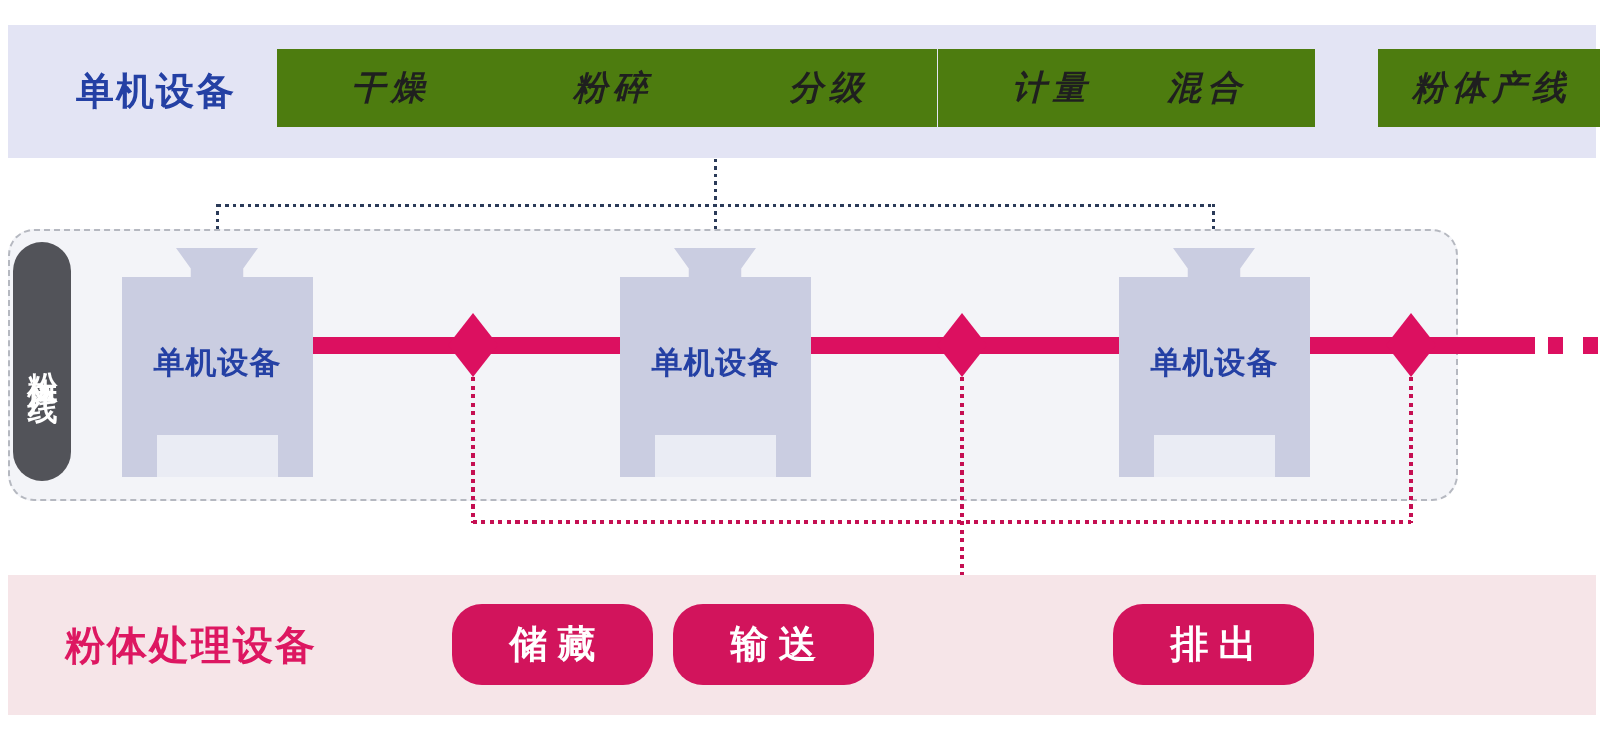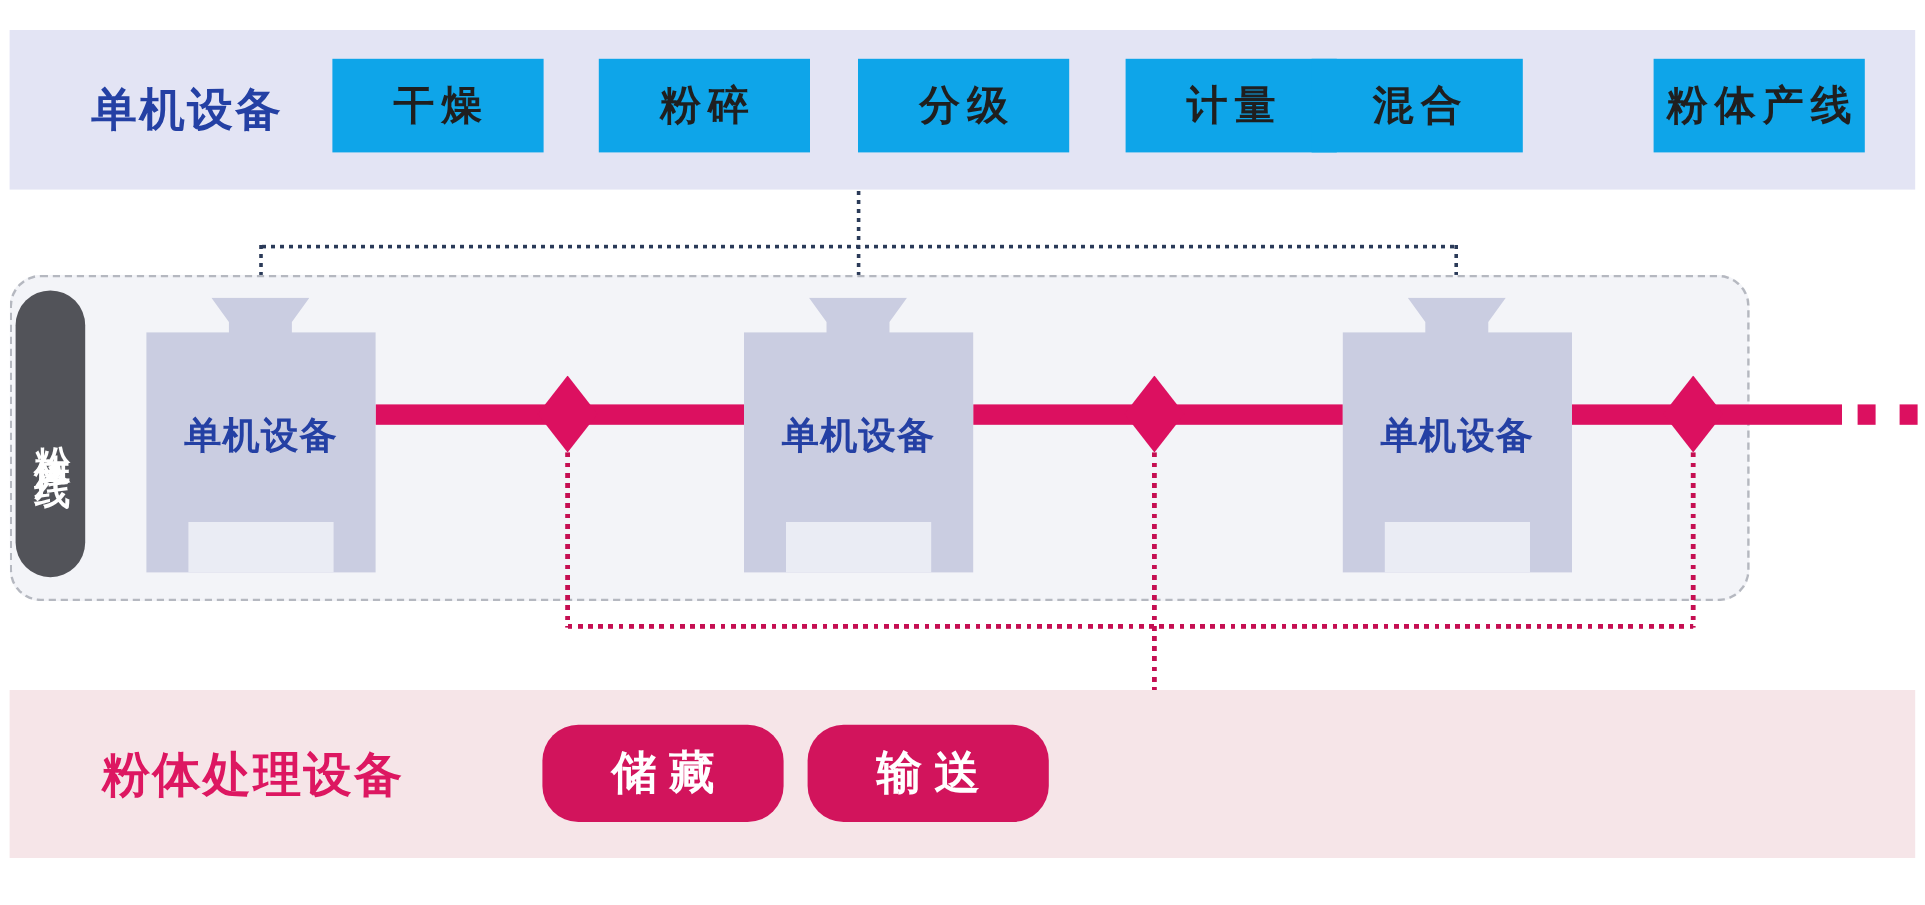--- a/index.html
+++ b/index.html
@@ -4,23 +4,23 @@
 <style>
   html,body{margin:0;padding:0;background:#ffffff;}
   body{font-family:"Liberation Sans","DejaVu Sans",sans-serif;}
   #canvas{position:relative;width:1604px;height:754px;background:#ffffff;overflow:hidden;}
 
   
   .top-band{position:absolute;left:8px;top:25px;width:1588px;height:133px;
     background:var(--top-band-bg);}
   .top-title{position:absolute;left:68px;top:0;height:133px;display:flex;align-items:center;
     font-size:38px;font-weight:bold;color:var(--blue-text);letter-spacing:2px;}
-  .top-box{position:absolute;top:24px;width:176px;height:78px;background:#0ea5e9;
+  .top-box{position:absolute;top:24px;width:222px;height:78px;background:#4d7c0f;
     display:flex;align-items:center;justify-content:center;
-    font-size:34px;font-weight:600;color:var(--box-text-dark);letter-spacing:6px;text-indent:6px;}
+    font-size:34px;font-weight:600;color:var(--box-text-dark);letter-spacing:6px;text-indent:6px;font-style:italic;}
 
   
   .dot-h,.dot-v{position:absolute;}
   .navy-h{height:3px;background-image:repeating-linear-gradient(to right,var(--navy-dotted) 0 3.5px,transparent 3.5px 7.5px);}
   .navy-v{width:3px;background-image:repeating-linear-gradient(to bottom,var(--navy-dotted) 0 3.5px,transparent 3.5px 7.5px);}
   .red-h{height:3.5px;background-image:repeating-linear-gradient(to right,var(--red-dotted) 0 4px,transparent 4px 8.5px);}
   .red-v{width:3.5px;background-image:repeating-linear-gradient(to bottom,var(--red-dotted) 0 4px,transparent 4px 8.5px);}
 
   
   .line-container{position:absolute;left:8px;top:229px;width:1450px;height:272px;
@@ -46,21 +46,21 @@
   
   .bar{position:absolute;top:337px;height:17px;background:var(--bar-crimson);}
   .bar-dash{position:absolute;top:337px;height:17px;width:15px;background:var(--bar-crimson);}
   .diamond{position:absolute;width:50px;height:64px;background:var(--bar-crimson);
     clip-path:polygon(50% 0,100% 50%,50% 100%,0 50%);}
 
   
   .bottom-band{position:absolute;left:8px;top:575px;width:1588px;height:140px;
     background:var(--bottom-band-bg);}
   .bottom-title{position:absolute;left:57px;top:0;height:140px;display:flex;align-items:center;
-    font-size:40px;font-weight:bold;color:var(--bottom-label);letter-spacing:2px;margin-left:20px;}
+    font-size:40px;font-weight:bold;color:var(--bottom-label);letter-spacing:2px;}
   .bottom-box{position:absolute;top:29px;width:201px;height:81px;background:var(--box-crimson);
     display:flex;align-items:center;justify-content:center;
     font-size:38px;font-weight:bold;color:#ffffff;letter-spacing:10px;text-indent:10px;border-radius:30px;}
 </style>
 </head>
 <body>
 
 <div id="canvas">
 
   <div class="top-band">
@@ -117,15 +117,16 @@
 
   <div class="dot-v red-v" style="left:471px;top:377px;height:146px"></div>
   <div class="dot-v red-v" style="left:960px;top:377px;height:198px"></div>
   <div class="dot-v red-v" style="left:1409px;top:377px;height:146px"></div>
   <div class="dot-h red-h" style="left:473px;top:520px;width:938px"></div>
 
   <div class="bottom-band">
     <div class="bottom-title">粉体处理设备</div>
     <div class="bottom-box" style="left:444px">储藏</div>
     <div class="bottom-box" style="left:665px">输送</div>
+    <div class="bottom-box" style="left:1105px">排出</div>
   </div>
 
 </div>
 
 </body></html>

